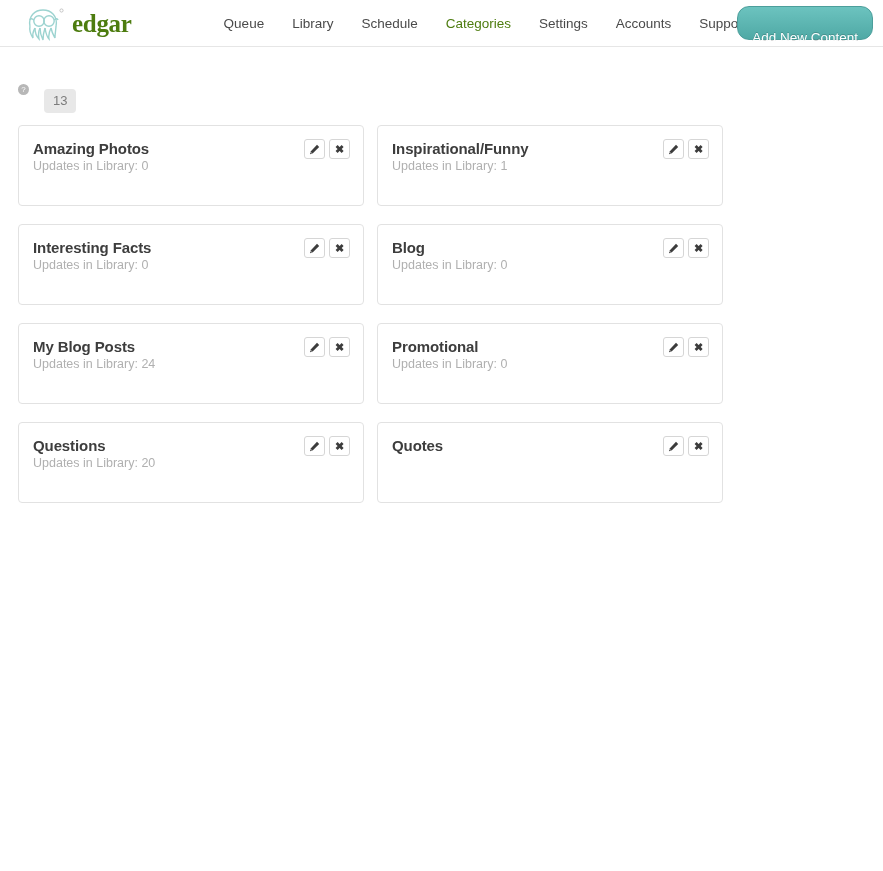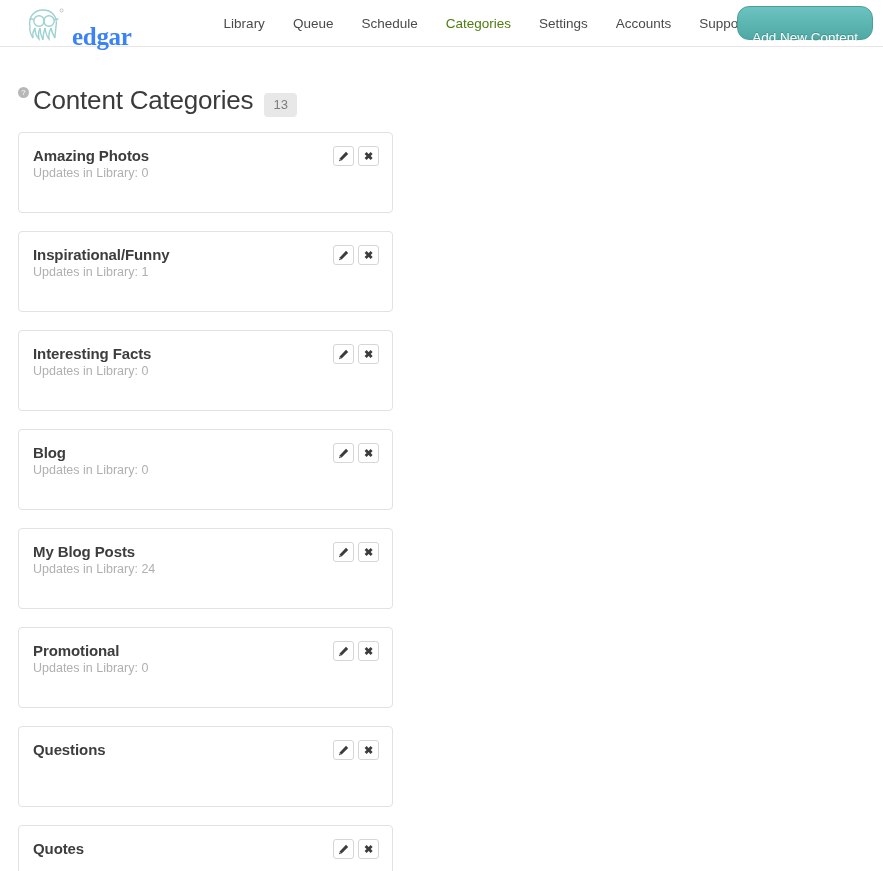--- a/index.html
+++ b/index.html
@@ -33,24 +33,24 @@
     width: 46px;
     height: 34px;
     display: block;
     position: relative;
     top: 1px;
   }
   .brand-name {
     font-family: "Liberation Serif", serif;
     font-size: 25px;
     font-weight: bold;
-    color: #3b82f6;
+    color: #4d7c0f;
     letter-spacing: -0.3px;
     position: relative;
-    top: 14px;
+    top: 1px;
   }
 
   .nav {
     display: flex;
     align-items: center;
     margin-left: 78px;
     gap: 0;
   }
   .nav-link {
     font-size: 13.5px;
@@ -120,21 +120,21 @@
   
   .grid {
     display: flex;
     flex-wrap: wrap;
     padding: 0 14px 0 18px;
     column-gap: 13px;
     row-gap: 0;
     width: 790px;
   }
   .card {
-    width: 375px;
+    width: 346px;
     height: 81px;
     border: 1px solid #e2e2e2;
     border-radius: 4px;
     background: #ffffff;
     margin-bottom: 18px;
     padding: 13px 13px 0 14px;
     position: relative;
   }
   .card-top {
     display: flex;
@@ -195,36 +195,35 @@
           <path d="M11.8 13 C10 11, 8.5 11.5, 8 13"></path>
           <path d="M32.2 13 C34 11, 35.5 11.5, 36 13"></path>
         </g>
         <circle cx="39.5" cy="3.5" r="1.6" fill="none" stroke="#b9b9b9" stroke-width="0.8"></circle>
       </svg>
     </span>
     <span class="brand-name">edgar</span>
   </a>
 
   <nav class="nav">
+    <a class="nav-link" href="#">Queue</a>
     <a class="nav-link" href="#">Library</a>
-    <a class="nav-link" href="#">Queue</a>
     <a class="nav-link" href="#">Schedule</a>
     <a class="nav-link active" href="#">Categories</a>
     <a class="nav-link" href="#">Settings</a>
     <a class="nav-link" href="#">Accounts</a>
     <a class="nav-link" href="#">Support</a>
     <a class="nav-link" href="#">Sign Out</a>
   </nav>
 
   <button class="btn-add-content">Add New Content</button>
 </div>
 
 <div class="page-head">
   <span class="help-icon">?</span>
-  <h1 class="page-title">Content Categories</h1>
   <span class="count-badge">13</span>
 </div>
 
 <div class="grid" id="category-grid">
     <div class="card">
       <div class="card-top">
         <div class="card-title">Amazing Photos</div>
         <div class="card-actions">
           <button class="icon-btn">
             <span>
@@ -346,20 +345,21 @@
                 <path d="M8.0 0.7 L10.2 2.9 L3.6 9.5 L1.0 10.2 L1.7 7.6 Z" fill="#3c3c3c"></path>
                 <path d="M1.35 7.95 L3.05 9.65" stroke="#ffffff" stroke-width="0.7"></path>
               </svg>
             </span>
           </button>
           <button class="icon-btn">
             <span class="x-glyph">✖</span>
           </button>
         </div>
       </div>
+      <div class="card-sub">Updates in Library: 20</div>
     </div>
     <div class="card">
       <div class="card-top">
         <div class="card-title">Quotes</div>
         <div class="card-actions">
           <button class="icon-btn">
             <span>
               <svg width="11" height="11" viewBox="0 0 11 11" aria-hidden="true">
                 <path d="M8.0 0.7 L10.2 2.9 L3.6 9.5 L1.0 10.2 L1.7 7.6 Z" fill="#3c3c3c"></path>
                 <path d="M1.35 7.95 L3.05 9.65" stroke="#ffffff" stroke-width="0.7"></path>

